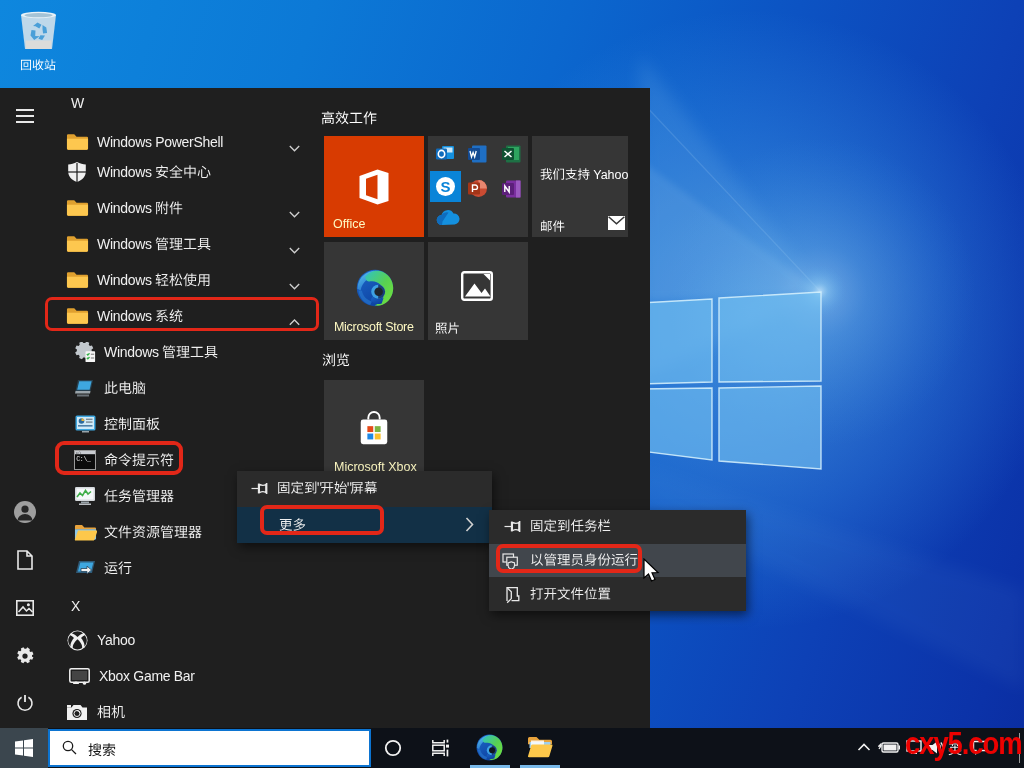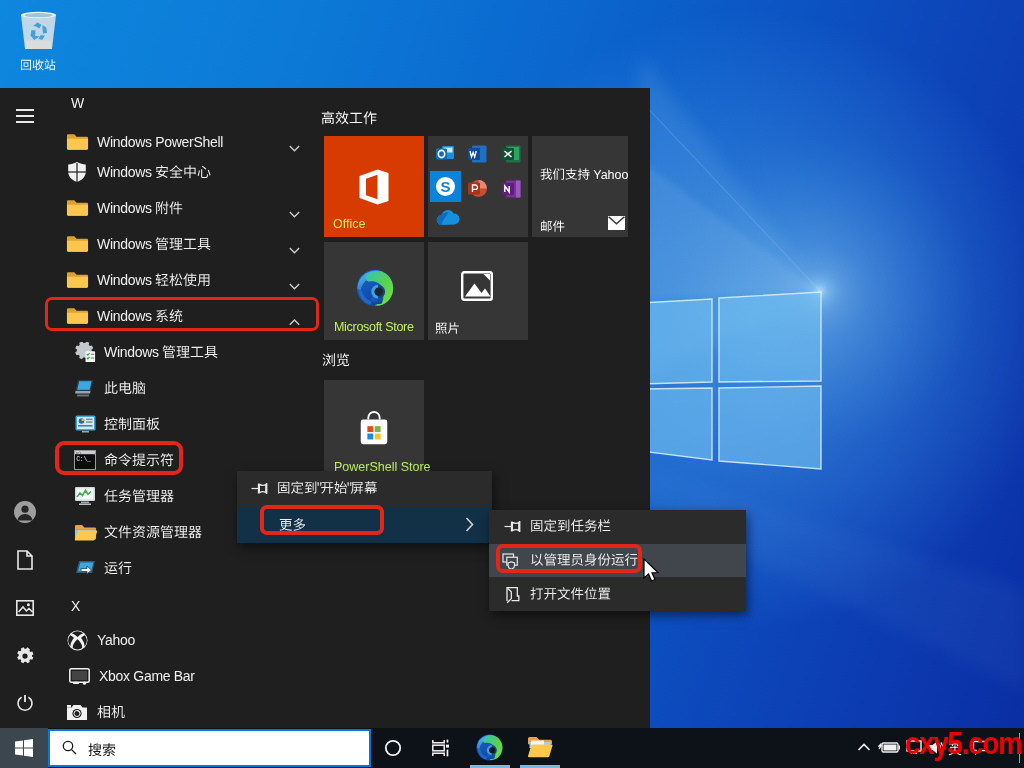--- a/index.html
+++ b/index.html
@@ -4,21 +4,21 @@
 html,body{width:1024px;height:768px;overflow:hidden;font-family:"Liberation Sans",sans-serif}
 .abs{position:absolute}
 body{position:relative;background:#0b52c4}
 #wall{position:absolute;left:0;top:0;width:1024px;height:768px;
  background:
  radial-gradient(circle 430px at 750px 320px, rgba(110,195,243,.50), rgba(70,160,235,.28) 45%, rgba(40,110,215,0) 72%),
  linear-gradient(108deg,#0e87de 0%,#0c79d6 25%,#0b67ce 45%,#0c53c3 63%,#0d41b6 80%,#0b32a8 95%,#0a2da1 100%);}
 #menu{position:absolute;left:0;top:88px;width:650px;height:640px;background:#1f1f1f}
 .row{position:absolute;display:flex;align-items:center;color:#f0f0f0;font-size:14px;letter-spacing:-0.3px}
 .tile{position:absolute;background:#363636}
-.tlabel{position:absolute;color:#bef264;font-size:12.5px;white-space:nowrap}
+.tlabel{position:absolute;color:#fef9c3;font-size:12.5px;white-space:nowrap}
 #bar{position:absolute;left:0;top:728px;width:1024px;height:40px;background:#0d1118}
 .ctx{position:absolute;background:#2b2b2b;box-shadow:2px 4px 10px rgba(0,0,0,.55);color:#f0f0f0;font-size:14px}
 .redbox{position:absolute;border:3px solid #e22718;border-radius:7px}
 </style></head><body>
 <div id="wall"></div>
 <svg class="abs" style="left:0;top:0" width="1024" height="768">
  <defs>
   <radialGradient id="glow" cx="50%" cy="50%" r="50%">
    <stop offset="0%" stop-color="#cfeeff" stop-opacity=".95"></stop>
    <stop offset="30%" stop-color="#8fd2f5" stop-opacity=".55"></stop>
@@ -414,21 +414,21 @@
 <svg class="abs" style="left:33px;top:31px" width="34" height="36" viewBox="0 0 34 38">
 <path d="M11 9 v-2 a6 6 0 0 1 12 0 v2" fill="none" stroke="#fff" stroke-width="2"></path>
 <rect x="3" y="9" width="28" height="26" rx="2.5" fill="#fff"></rect>
 <g>
         <rect x="10" y="16" width="6.2" height="6.2" fill="#e64a19"></rect>
         <rect x="17.8" y="16" width="6.2" height="6.2" fill="#7cb342"></rect>
         <rect x="10" y="23.8" width="6.2" height="6.2" fill="#1e88e5"></rect>
         <rect x="17.8" y="23.8" width="6.2" height="6.2" fill="#fbc02d"></rect>
       </g>
 </svg>
-<div class="tlabel" style="left:10px;top:80px">PowerShell Store</div>
+<div class="tlabel" style="left:10px;top:80px">Microsoft Xbox</div>
   </div>
 <div class="ctx" style="left:237px;top:471px;width:255px;height:72px">
 <div style="position:absolute;left:0;top:0;width:255px;height:36px">
  <div class="abs" style="left:14px;top:10px"><svg width="17" height="15" viewBox="0 0 17 15">
           <g stroke="#e8e8e8" fill="none">
 <line x1="0.5" y1="7.5" x2="7" y2="7.5" stroke-width="1.2"></line>
 <path d="M7.6 2.6 v9.8" stroke-width="1.5"></path>
 <path d="M8.4 3.4 c2.2 1.1 4.6 1.1 6.4 0.1 v8 c-1.8 -1 -4.2 -1 -6.4 0.1 z" stroke-width="1.2"></path>
 <path d="M15.6 2 v11" stroke-width="1.6"></path>
           </g>

